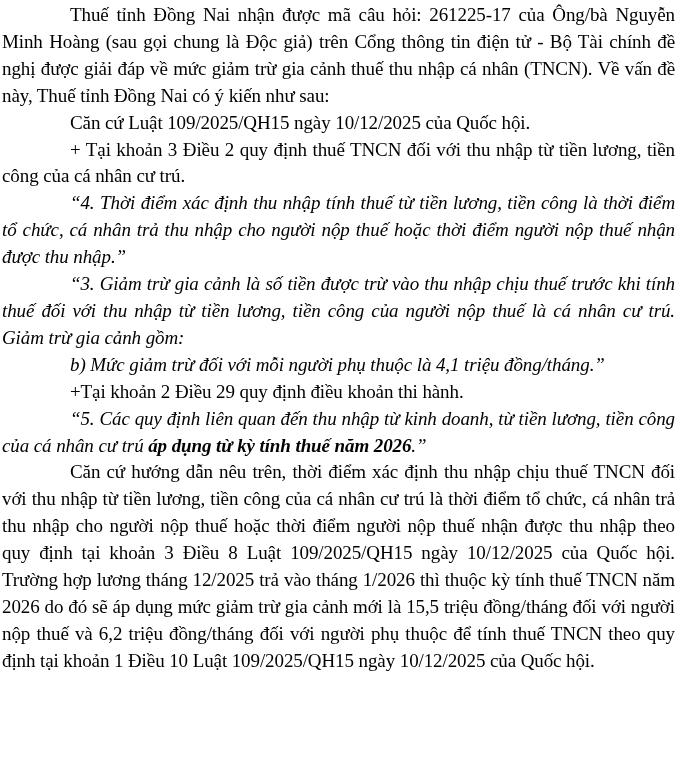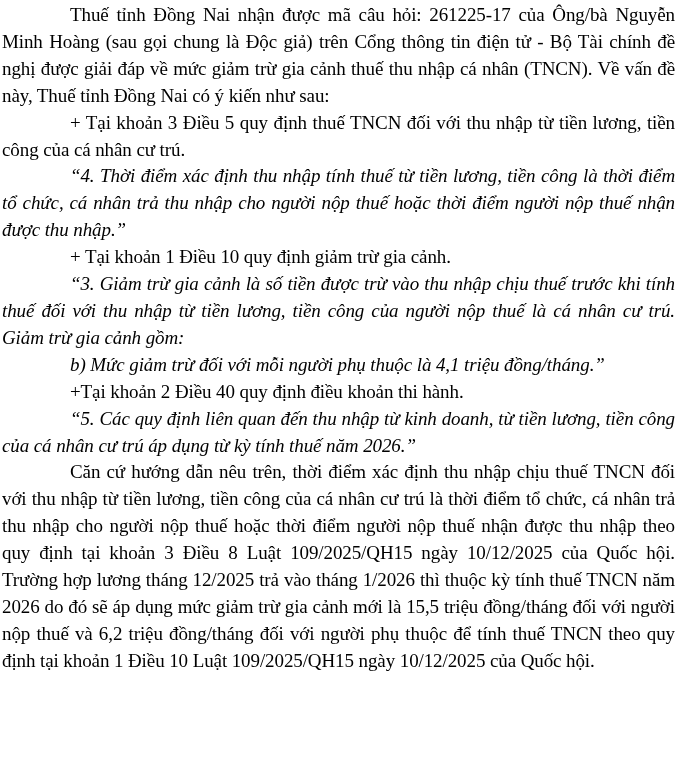--- a/index.html
+++ b/index.html
@@ -26,41 +26,41 @@
   }
   .page p {
     margin: 0;
     padding: 0;
     text-indent: 68px;
   }
   .quote {
     font-style: italic;
   }
   .bold-inline {
-    font-weight: normal;
+    font-weight: bold;
   }
 </style>
 </head>
 <body>
 
 <div class="page">
 
   <p>Thuế tỉnh Đồng Nai nhận được mã câu hỏi: 261225-17 của Ông/bà Nguyễn Minh Hoàng (sau gọi chung là Độc giả) trên Cổng thông tin điện tử - Bộ Tài chính đề nghị được giải đáp về mức giảm trừ gia cảnh thuế thu nhập cá nhân (TNCN). Về vấn đề này, Thuế tỉnh Đồng Nai có ý kiến như sau:</p>
 
+  <p>Căn cứ Luật 109/2025/QH15 ngày 10/12/2025 của Quốc hội.</p>
 
-  <p>+ Tại khoản 3 Điều 5 quy định thuế TNCN đối với thu nhập từ tiền lương, tiền công của cá nhân cư trú.</p>
+  <p>+ Tại khoản 3 Điều 2 quy định thuế TNCN đối với thu nhập từ tiền lương, tiền công của cá nhân cư trú.</p>
 
   <p class="quote">“4. Thời điểm xác định thu nhập tính thuế từ tiền lương, tiền công là thời điểm tổ chức, cá nhân trả thu nhập cho người nộp thuế hoặc thời điểm người nộp thuế nhận được thu nhập.”</p>
 
-  <p>+ Tại khoản 1 Điều 10 quy định giảm trừ gia cảnh.</p>
 
   <p class="quote">“3. Giảm trừ gia cảnh là số tiền được trừ vào thu nhập chịu thuế trước khi tính thuế đối với thu nhập từ tiền lương, tiền công của người nộp thuế là cá nhân cư trú. Giảm trừ gia cảnh gồm:</p>
 
 
   <p class="quote">b) Mức giảm trừ đối với mỗi người phụ thuộc là 4,1 triệu đồng/tháng.”</p>
 
-  <p>+Tại khoản 2 Điều 40 quy định điều khoản thi hành.</p>
+  <p>+Tại khoản 2 Điều 29 quy định điều khoản thi hành.</p>
 
   <p class="quote"><span>“5. Các quy định liên quan đến thu nhập từ kinh doanh, từ tiền lương, tiền công của cá nhân cư trú </span><span class="bold-inline">áp dụng từ kỳ tính thuế năm 2026</span><span>.”</span></p>
 
   <p>Căn cứ hướng dẫn nêu trên, thời điểm xác định thu nhập chịu thuế TNCN đối với thu nhập từ tiền lương, tiền công của cá nhân cư trú là thời điểm tổ chức, cá nhân trả thu nhập cho người nộp thuế hoặc thời điểm người nộp thuế nhận được thu nhập theo quy định tại khoản 3 Điều 8 Luật 109/2025/QH15 ngày 10/12/2025 của Quốc hội. Trường hợp lương tháng 12/2025 trả vào tháng 1/2026 thì thuộc kỳ tính thuế TNCN năm 2026 do đó sẽ áp dụng mức giảm trừ gia cảnh mới là 15,5 triệu đồng/tháng đối với người nộp thuế và 6,2 triệu đồng/tháng đối với người phụ thuộc để tính thuế TNCN theo quy định tại khoản 1 Điều 10 Luật 109/2025/QH15 ngày 10/12/2025 của Quốc hội.</p>
 
 </div>
 
 </body></html>

